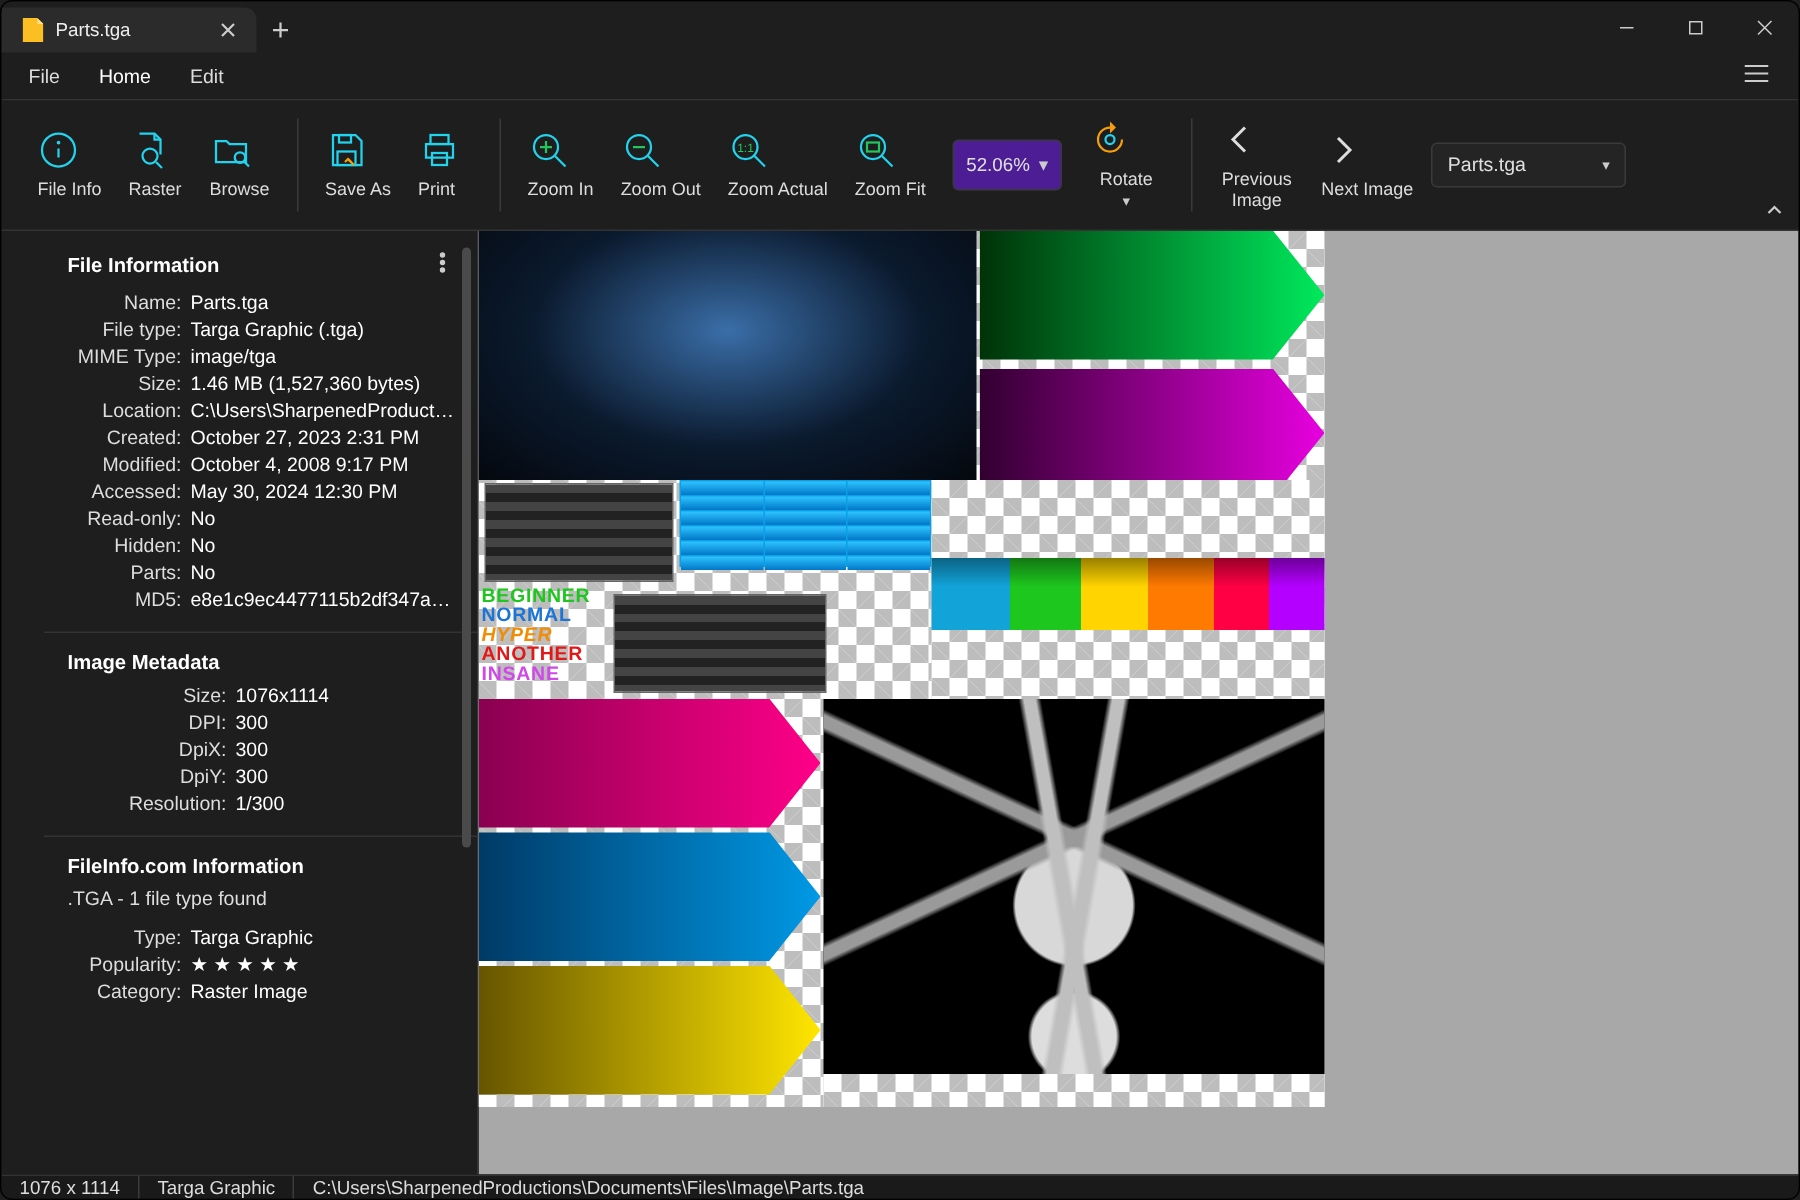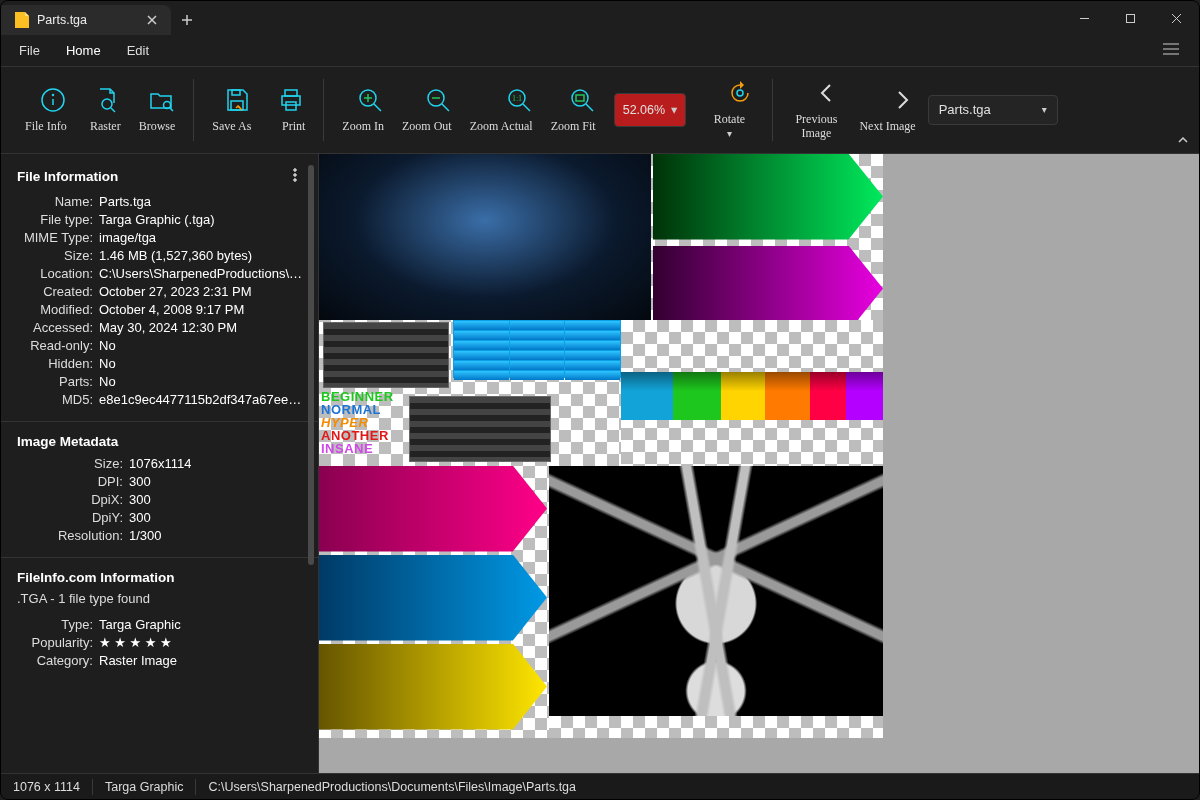--- a/index.html
+++ b/index.html
@@ -26,40 +26,40 @@
   .menu-item { padding: 6px 12px; font-size: 13px; color: #ddd; border-radius: 3px; }
   .menu-item.active { color: #fff; position: relative; }
   .menu-item.active::after { content:""; position:absolute; left:10px; right:10px; bottom:-7px; height:3px; background:#2f7ed8; border-radius:2px;}
   .hamburger { margin-left: auto; padding: 6px 14px; }
   .hamburger svg { stroke:#ccc; stroke-width:1.2;}
 
   
   .ribbon { display: flex; align-items: stretch; padding: 8px 8px 8px 8px; gap: 0; border-bottom: 1px solid #333; background:#1e1e1e; position:relative;}
   .ribbon-group { display: flex; align-items: center; gap: 6px; padding: 0 10px; position:relative;}
   .ribbon-sep { width:1px; background:#3a3a3a; margin: 4px 2px;}
-  .rbtn { display: flex; flex-direction: column; align-items: flex-end; justify-content: flex-start; min-width: 48px; padding: 4px 6px; gap: 6px; border-radius:4px;font-family:Liberation Serif, serif;}
+  .rbtn { display: flex; flex-direction: column; align-items: flex-start; justify-content: flex-start; min-width: 48px; padding: 4px 6px; gap: 6px; border-radius:4px;}
   .rbtn .ricon { width: 28px; height: 28px; display:flex; align-items:center; justify-content:center; }
   .rbtn .ricon svg { width: 26px; height: 26px; }
   .rbtn .rlabel { font-size: 12px; color: #ddd; text-align:center; line-height:1.15; white-space:nowrap;}
   .rbtn.two-line .rlabel { white-space: normal; width: 50px;}
   .chev { font-size:10px; color:#ccc; }
-  .zoom-combo { display:flex; align-items:center; gap:6px; border:1px solid #3a3a3a; border-radius:4px; padding:16px 8px; height:30px; background:#b91c1c; margin-left:6px;}
+  .zoom-combo { display:flex; align-items:center; gap:6px; border:1px solid #3a3a3a; border-radius:4px; padding:16px 8px; height:30px; background:#4c1d95; margin-left:6px;}
   .zoom-combo span { font-size:12.5px;}
   .file-combo { display:flex; align-items:center; justify-content:space-between; border:1px solid #3a3a3a; border-radius:4px; padding:4px 10px; height:30px; background:#242424; width:130px;}
   .collapse-ribbon { position:absolute; right:10px; bottom:4px; }
   .collapse-ribbon svg{ stroke:#ccc; width:12px; height:12px; stroke-width:1.5;}
 
   .cyan { stroke:#22d3ee; fill:none;}
   .sw15 { stroke-width:1.5;}
   .sw2  { stroke-width:2;}
 
   
   .main { flex:1; display:flex; min-height:0;}
   .side { width: 318px; background:#1e1e1e; border-right:1px solid #333; position:relative; display:flex; flex-direction:column;}
-  .side-scroll { overflow:hidden; flex:1;}
+  .side-scroll { overflow:hidden; flex:1;margin-left:28px;}
   .side-head { display:flex; align-items:center; justify-content:space-between; padding: 14px 16px 6px 16px;}
   .side-head h3 { font-size:13.5px; font-weight:600; color:#fff;}
   .kebab svg{ stroke:#ccc; width:14px; height:14px;}
   .kv-list { padding: 2px 14px 10px 14px;}
   .kv { display:flex; gap:6px; padding:1.5px 0; font-size:13px;}
   .kv .k { width: 78px; text-align:right; color:#ddd; flex-shrink:0;}
   .kv .v { color:#fff; overflow:hidden; text-overflow:ellipsis; white-space:nowrap;}
   .sec-divider { height:1px; background:#333; margin: 2px 0;}
   .sec-title { font-size:13.5px; font-weight:600; color:#fff; padding: 10px 16px 4px 16px;}
   .sub-note  { font-size:13px; padding: 2px 16px 8px 16px; color:#ddd;}
@@ -92,21 +92,21 @@
                    radial-gradient(circle at 50% 90%, #ddd 0 10%, transparent 11%),
                    #000;}
   .wire::after{content:"";position:absolute;inset:0;background:
      linear-gradient(80deg, transparent 46%, #bfbfbf 47% 49%, transparent 50%),
      linear-gradient(-80deg, transparent 46%, #bfbfbf 47% 49%, transparent 50%),
      linear-gradient(25deg, transparent 56%, #9a9a9a 57% 59%, transparent 60%),
      linear-gradient(-25deg, transparent 56%, #9a9a9a 57% 59%, transparent 60%);
   }
 
   
-  .status { height: 26px; background:#1a1a1a; border-top:1px solid #333; display:flex; align-items:center; font-size:12.5px; color:#ddd;}
+  .status { height: 16px; background:#1a1a1a; border-top:1px solid #333; display:flex; align-items:center; font-size:12.5px; color:#ddd;}
   .status .cell{ padding:0 12px; }
   .status .sep{ width:1px; height:16px; background:#3a3a3a;}
 </style>
 </head>
 <body>
 
 <div class="window">
 
   <div class="titlebar">
     <div class="tab">

